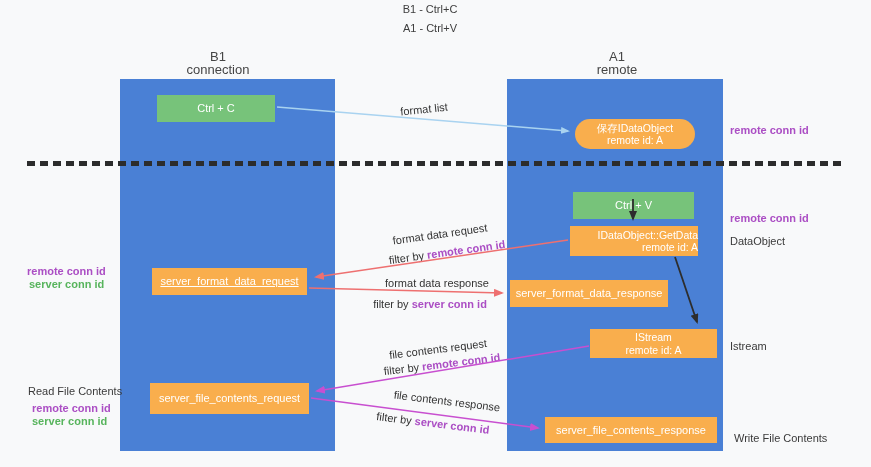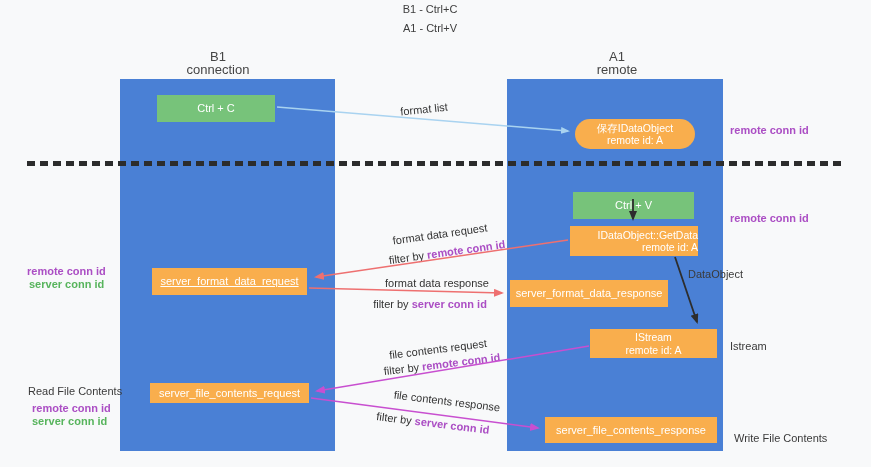--- a/index.html
+++ b/index.html
@@ -84,30 +84,30 @@
   <div class="abs node orange two" style="left:590px;top:329px;width:127px;height:29px;">
     <span>IStream</span>
     <span>remote id: A</span>
   </div>
   <div class="abs node orange" style="left:152px;top:268px;width:155px;height:27px;text-decoration:underline;">
     <span>server_format_data_request</span>
   </div>
   <div class="abs node orange" style="left:510px;top:280px;width:158px;height:27px;">
     <span>server_format_data_response</span>
   </div>
-  <div class="abs node orange" style="left:150px;top:383px;width:159px;height:20px;">
+  <div class="abs node orange" style="left:150px;top:383px;width:159px;height:31px;">
     <span>server_file_contents_request</span>
   </div>
   <div class="abs node orange" style="left:545px;top:417px;width:172px;height:26px;">
     <span>server_file_contents_response</span>
   </div>
 
   <div class="abs lbl purple" style="left:730px;top:124px;">remote conn id</div>
   <div class="abs lbl purple" style="left:730px;top:212px;">remote conn id</div>
-  <div class="abs lbl dark" style="left:688px;top:235px;margin-top:33px;">DataObject</div>
+  <div class="abs lbl dark" style="left:730px;top:235px;">DataObject</div>
   <div class="abs lbl dark" style="left:730px;top:340px;">Istream</div>
   <div class="abs lbl dark" style="left:734px;top:424px;margin-top:8px;">Write File Contents</div>
 
   <div class="abs lbl purple" style="left:27px;top:265px;">remote conn id</div>
   <div class="abs lbl green-t" style="left:29px;top:278px;">server conn id</div>
   <div class="abs lbl dark" style="left:28px;top:385px;">Read File Contents</div>
   <div class="abs lbl purple" style="left:32px;top:402px;">remote conn id</div>
   <div class="abs lbl green-t" style="left:32px;top:415px;">server conn id</div>
 
   <div class="abs edge-lbl" style="left:424px;top:109px;transform:translate(-50%,-50%) rotate(-6deg);">format list</div>

